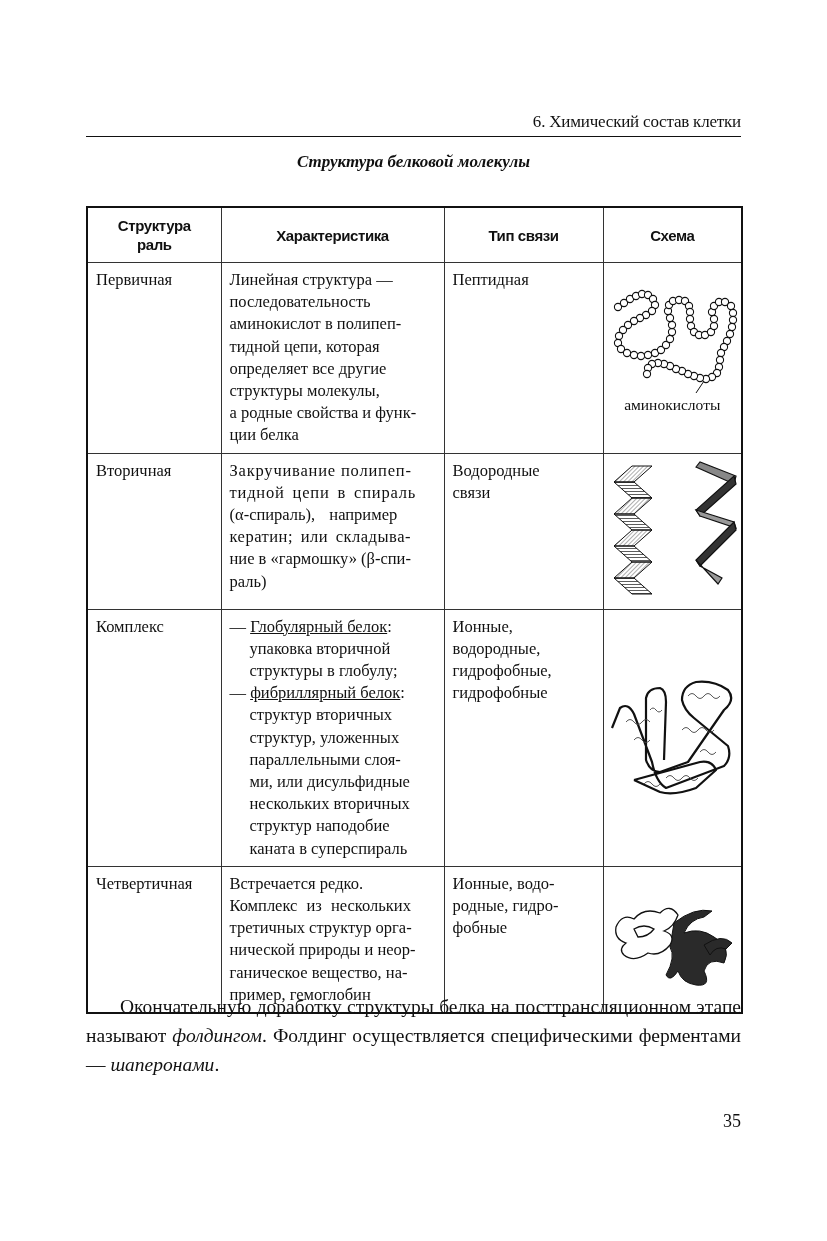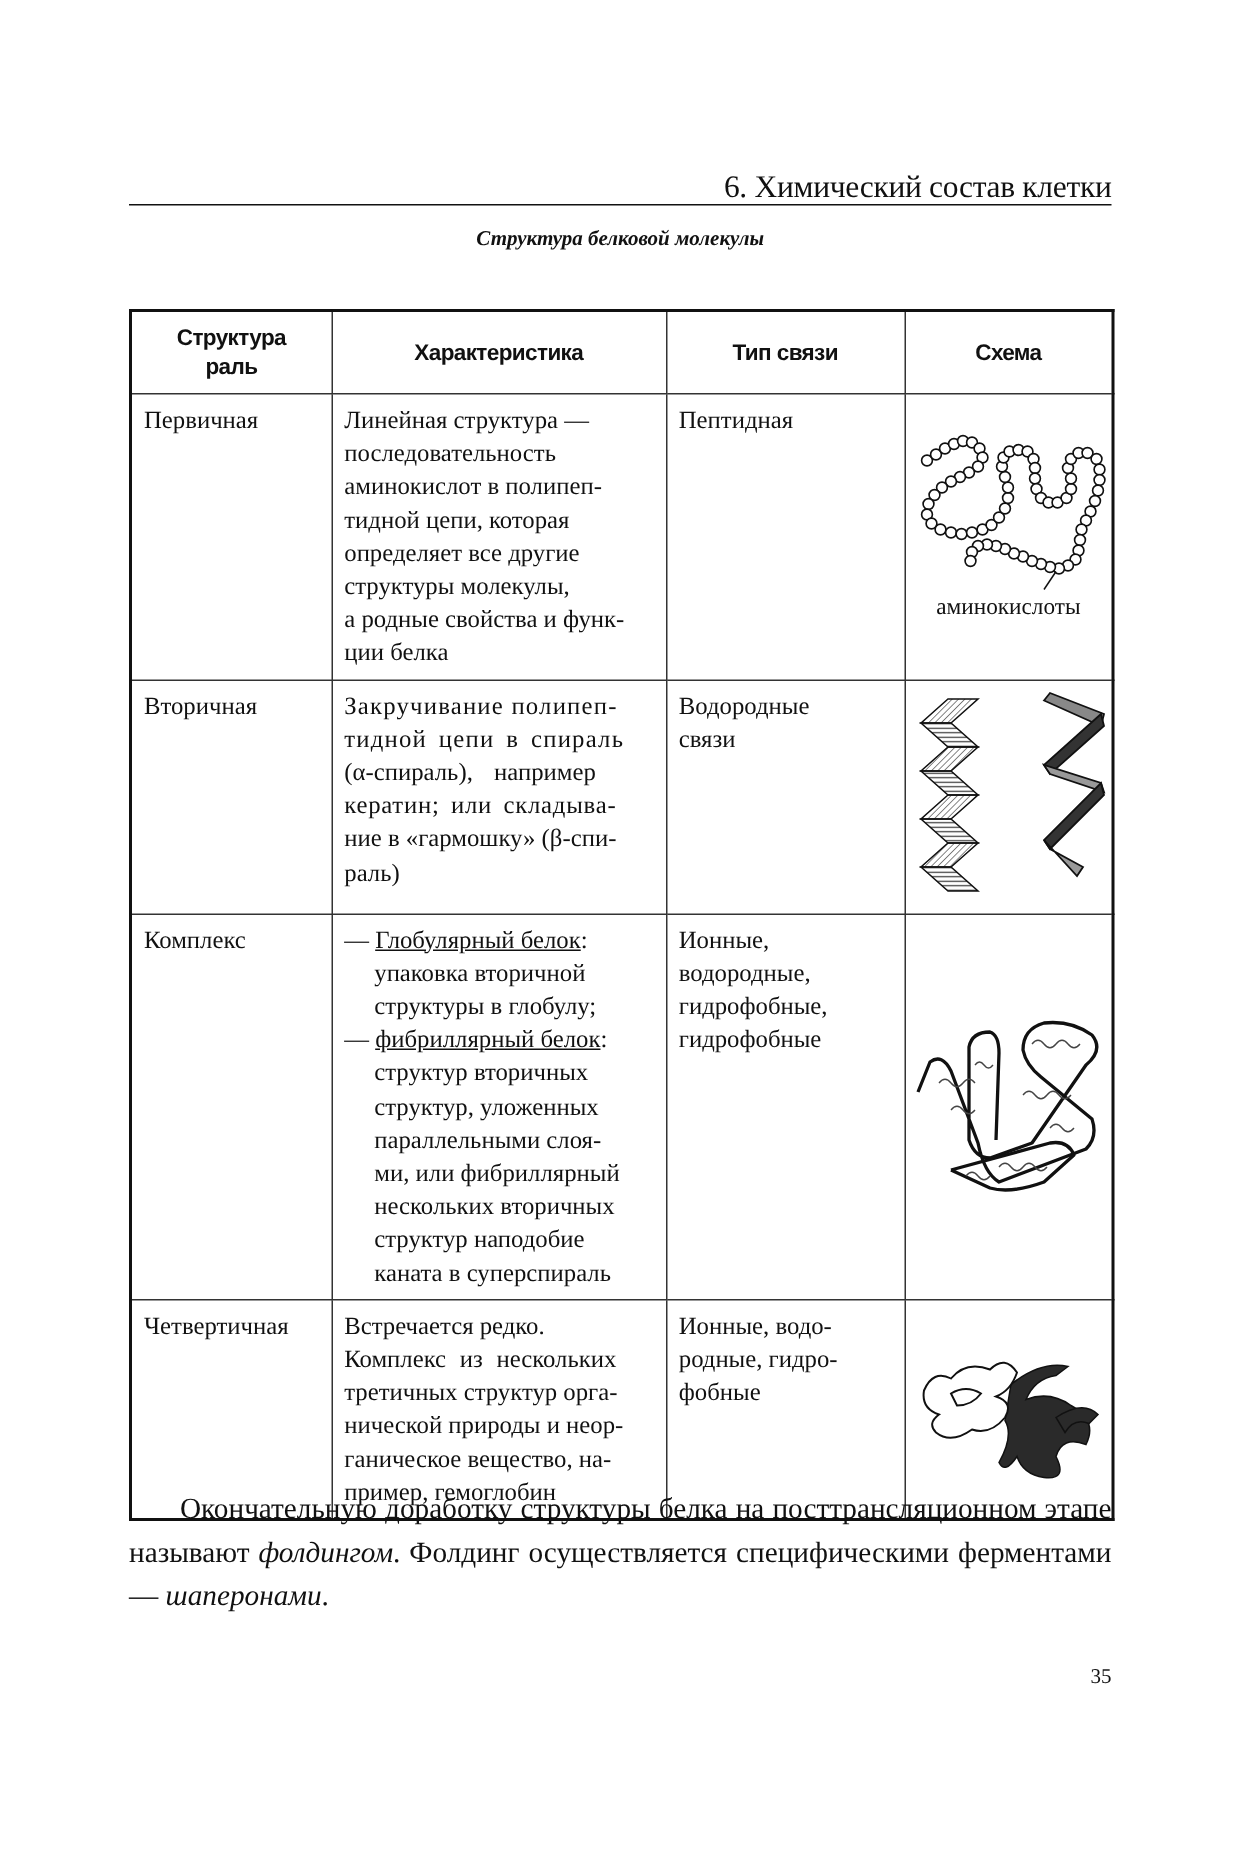--- a/index.html
+++ b/index.html
@@ -1,40 +1,40 @@
 <!DOCTYPE html>
 <html><head>
 <meta charset="utf-8">
 <style>
   html, body { margin:0; padding:0; background:#ffffff; }
   body { width:827px; height:1241px; position:relative; overflow:hidden;
          font-family:"Liberation Serif","DejaVu Serif",serif; color:#111; }
-  .running-head { position:absolute; right:86px; top:112px; font-size:21px; letter-spacing:-0.2px; }
+  .running-head { position:absolute; right:86px; top:112px; font-size:17px; letter-spacing:-0.2px; }
   .head-rule { position:absolute; left:86px; right:86px; top:136px; height:0; border-top:1.5px solid #111; }
   .title { position:absolute; left:0; right:0; top:152px; text-align:center;
-           font-size:14px; font-weight:bold; font-style:italic; }
+           font-size:17px; font-weight:bold; font-style:italic; }
   table.proteins { position:absolute; left:86px; top:206px; width:655px;
                    border-collapse:collapse; border:2.5px solid #111; table-layout:fixed; }
   table.proteins th, table.proteins td { border:1px solid #333; vertical-align:top; }
   table.proteins th { font-family:"Liberation Sans","DejaVu Sans",sans-serif; font-size:15px; font-weight:bold;
                       text-align:center; vertical-align:middle; height:50px; line-height:19px; padding:2px 4px; letter-spacing:-0.4px; }
   table.proteins td { font-size:16.5px; line-height:22.2px; padding:6px 7px 6px 8px; }
   col.c1 { width:134px; } col.c2 { width:223px; } col.c3 { width:159px; } col.c4 { width:139px; }
   .just { text-align:justify; }
   .line { display:block; white-space:nowrap; }
   .dash-item { display:block; padding-left:20px; text-indent:-20px; }
   .dash-item .cont { display:block; text-indent:0; }
   .ul { text-decoration:underline; }
   .scheme { padding:0 !important; position:relative; }
   .scheme svg { display:block; }
   .scheme-label { position:absolute; left:0; right:0; bottom:36px; text-align:center; font-size:15.5px; }
   .para { position:absolute; left:86px; width:655px; top:992px; font-size:19.5px; line-height:29px; text-align:justify; }
   .para p { margin:0; text-indent:34px; }
   .para i { font-style:italic; }
-  .page-num { position:absolute; right:86px; top:1111px; font-size:14px; }
+  .page-num { position:absolute; right:86px; top:1111px; font-size:18px; }
 </style>
 </head>
 <body>
 
 <div class="running-head">6. Химический состав клетки</div>
 <div class="head-rule"></div>
 <div class="title">Структура белковой молекулы</div>
 
 <table class="proteins">
   <colgroup>
@@ -204,21 +204,21 @@
         <span class="dash-item">
           <span>— </span><span class="ul">Глобулярный белок</span><span>:</span>
           <span class="cont">упаковка вторичной</span>
           <span class="cont">структуры в глобулу;</span>
         </span>
         <span class="dash-item">
           <span>— </span><span class="ul">фибриллярный белок</span><span>:</span>
           <span class="cont">структур вторичных</span>
           <span class="cont">структур, уложенных</span>
           <span class="cont">параллельными слоя-</span>
-          <span class="cont">ми, или фибриллярный</span>
+          <span class="cont">ми, или дисульфидные</span>
           <span class="cont">нескольких вторичных</span>
           <span class="cont">структур наподобие</span>
           <span class="cont">каната в суперспираль</span>
         </span>
       </td>
       <td>
         <span class="line">Ионные,</span>
         <span class="line">водородные,</span>
         <span class="line">гидрофобные,</span>
         <span class="line">гидрофобные</span>

